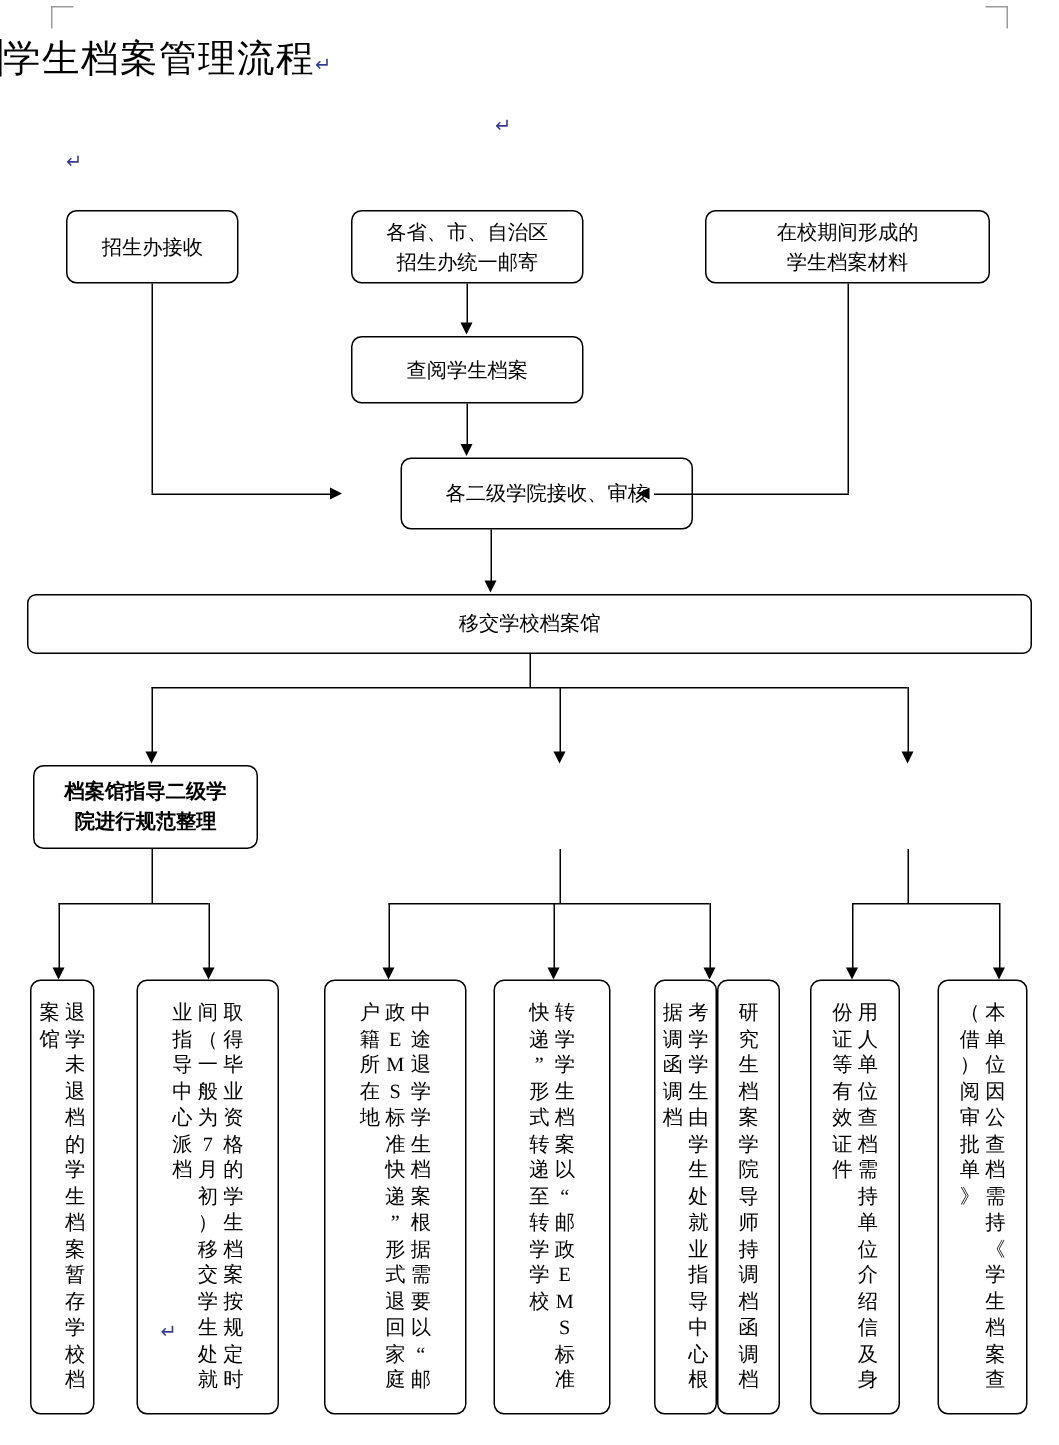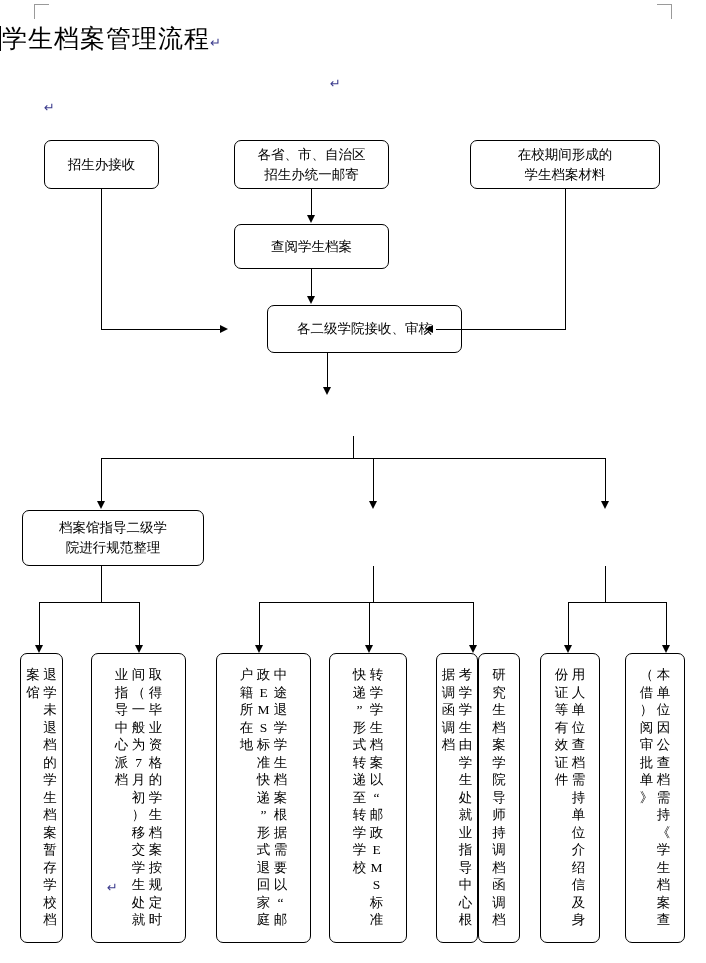--- a/index.html
+++ b/index.html
@@ -157,37 +157,40 @@
   <div class="arrow down" style="left:307px; top:296px;"></div>
 
   <div class="line v" style="left:101px; top:189px; height:140px;"></div>
   <div class="line h" style="left:101px; top:329px; width:120px;"></div>
   <div class="arrow right" style="left:220px; top:325px;"></div>
 
   <div class="line v" style="left:565px; top:189px; height:140px;"></div>
   <div class="line h" style="left:436px; top:329px; width:130px;"></div>
   <div class="arrow right" style="left:425px; top:325px; transform: rotate(180deg);"></div>
 
+  <div class="box sharp" style="left:18px; top:396px; width:670px; height:40px;">
+    <span>移交学校档案馆</span>
+  </div>
 
   <div class="line v" style="left:327px; top:353px; height:35px;"></div>
   <div class="arrow down" style="left:323px; top:387px;"></div>
 
   <div class="line v" style="left:353px; top:436px; height:22px;"></div>
   <div class="line h" style="left:101px; top:458px; width:504px;"></div>
 
   <div class="line v" style="left:101px; top:458px; height:44px;"></div>
   <div class="arrow down" style="left:97px; top:501px;"></div>
 
   <div class="line v" style="left:373px; top:458px; height:44px;"></div>
   <div class="arrow down" style="left:369px; top:501px;"></div>
 
   <div class="line v" style="left:605px; top:458px; height:44px;"></div>
   <div class="arrow down" style="left:601px; top:501px;"></div>
 
-  <div class="box" style="left:22px; top:510px; width:182px; height:56px; white-space:pre-line;">
+  <div class="box" style="left:22px; top:510px; width:150px; height:56px; white-space:pre-line;font-weight:bold;">
     <span>档案馆指导二级学
 院进行规范整理</span>
   </div>
 
 
 
   <div class="line v" style="left:101px; top:566px; height:36px;"></div>
   <div class="line h" style="left:39px; top:602px; width:100px;"></div>
   <div class="line v" style="left:39px; top:602px; height:44px;"></div>
   <div class="arrow down" style="left:35px; top:645px;"></div>

